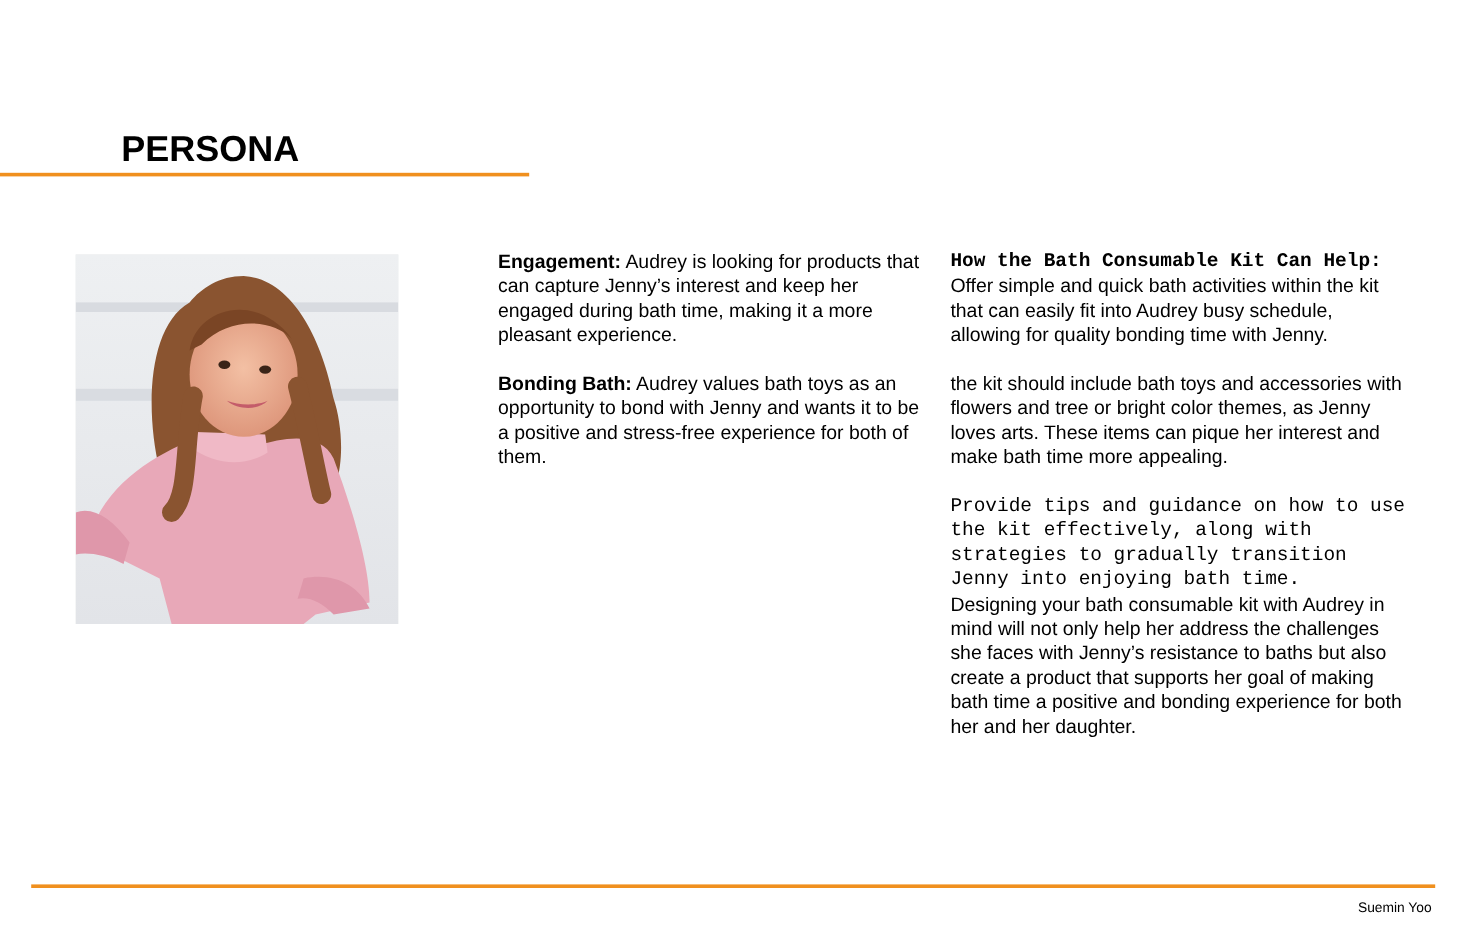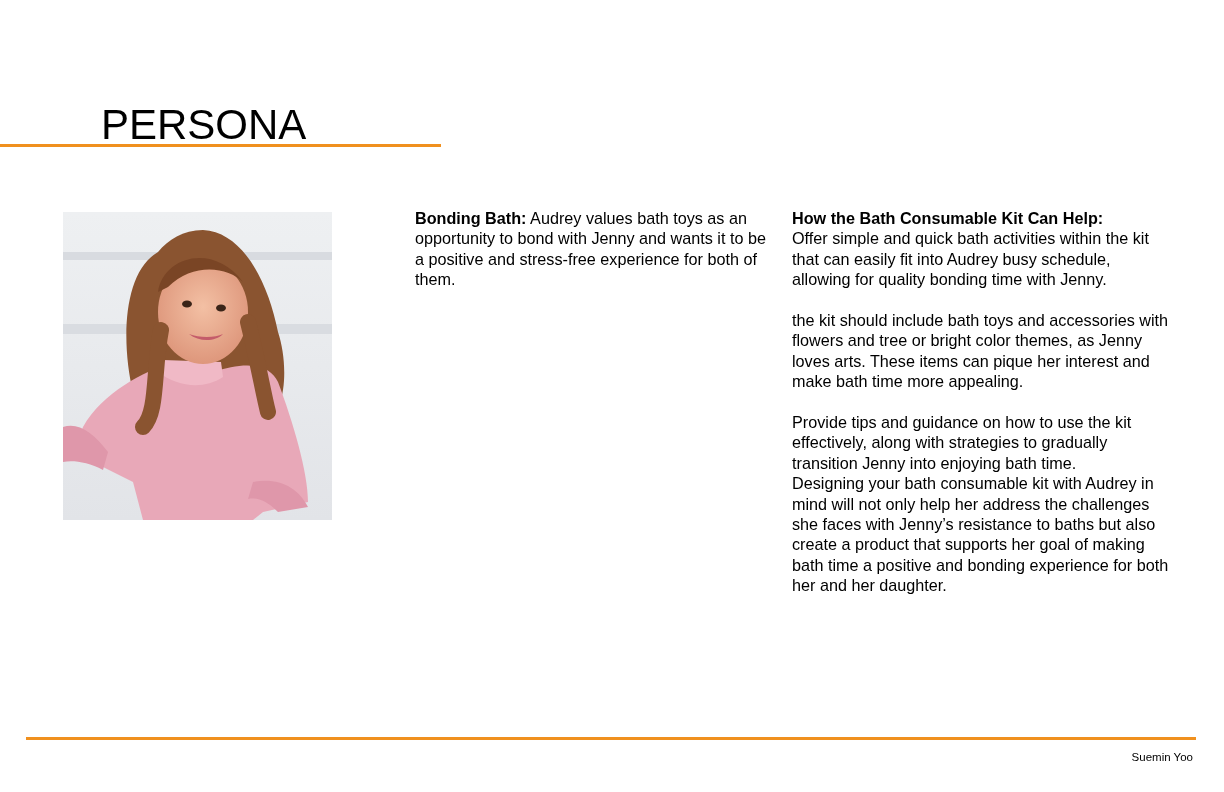--- a/index.html
+++ b/index.html
@@ -3,37 +3,37 @@
   <meta charset="utf-8">
   <style>
     html, body { margin: 0; padding: 0; }
     body {
       width: 1224px; height: 792px; position: relative; overflow: hidden;
       background: #ffffff; color: #000000;
       font-family: "Liberation Sans", sans-serif;
     }
     .title {
       position: absolute; left: 101px; top: 97px;
-      font-size: 42px; line-height: 56px; font-weight: normal; letter-spacing: 0px;
+      font-size: 30px; line-height: 56px; font-weight: bold; letter-spacing: 0px;
     }
     .title-rule {
       position: absolute; left: 0; top: 144px; width: 441px; height: 3px;
     }
     .photo {
       position: absolute; left: 63px; top: 212px; width: 269px; height: 308px;
       overflow: hidden; background: #e9eaec;
     }
     .photo svg { display: block; width: 100%; height: 100%; }
     .col {
       position: absolute; top: 208px; font-size: 16.2px; line-height: 20.4px;
     }
     .col-1 { left: 415px; width: 360px; }
     .col-2 { left: 792px; width: 380px; }
     .col p { margin: 0 0 20.4px 0; }
-    .col p.tight { margin: 0; }
+    .col p.tight { margin: 0; font-family: Liberation Mono, monospace; }
     .col b { font-weight: bold; }
     .footer-rule {
       position: absolute; left: 26px; top: 737px; width: 1170px; height: 3px;
     }
     .footer-left {
       position: absolute; left: 27px; top: 792px; font-size: 11.5px;
     }
     .footer-right {
       position: absolute; right: 31px; top: 751px; font-size: 11.5px; padding-left: 44px;
     }
@@ -71,20 +71,23 @@
     <path d="M95 80 C100 45 150 30 180 70 C165 55 130 50 105 75 Z" fill="#7a4525"></path>
     <ellipse cx="124" cy="92" rx="5" ry="3.5" fill="#3a2418"></ellipse>
     <ellipse cx="158" cy="96" rx="5" ry="3.5" fill="#3a2418"></ellipse>
     <path d="M126 122 C136 130 152 130 160 122 C152 126 136 126 126 122 Z" fill="#c45c6a"></path>
     <path d="M98 118 C90 160 95 200 80 215 M185 110 C195 150 200 180 205 200" stroke="#8a5430" stroke-width="16" fill="none" stroke-linecap="round"></path>
   </svg>
 </div>
 
 <div class="col col-1">
   <p>
+    <b>Engagement:</b><span> Audrey is looking for products that can capture Jenny’s interest and keep her engaged during bath time, making it a more pleasant experience.</span>
+  </p>
+  <p>
     <b>Bonding Bath:</b><span> Audrey values bath toys as an opportunity to bond with Jenny and wants it to be a positive and stress-free experience for both of them.</span>
   </p>
 </div>
 
 <div class="col col-2">
   <p class="tight">
     <b>How the Bath Consumable Kit Can Help:</b>
   </p>
   <p>Offer simple and quick bath activities within the kit that can easily fit into Audrey busy schedule, allowing for quality bonding time with Jenny.</p>
   <p>the kit should include bath toys and accessories with flowers and tree or bright color themes, as Jenny loves arts. These items can pique her interest and make bath time more appealing.</p>

